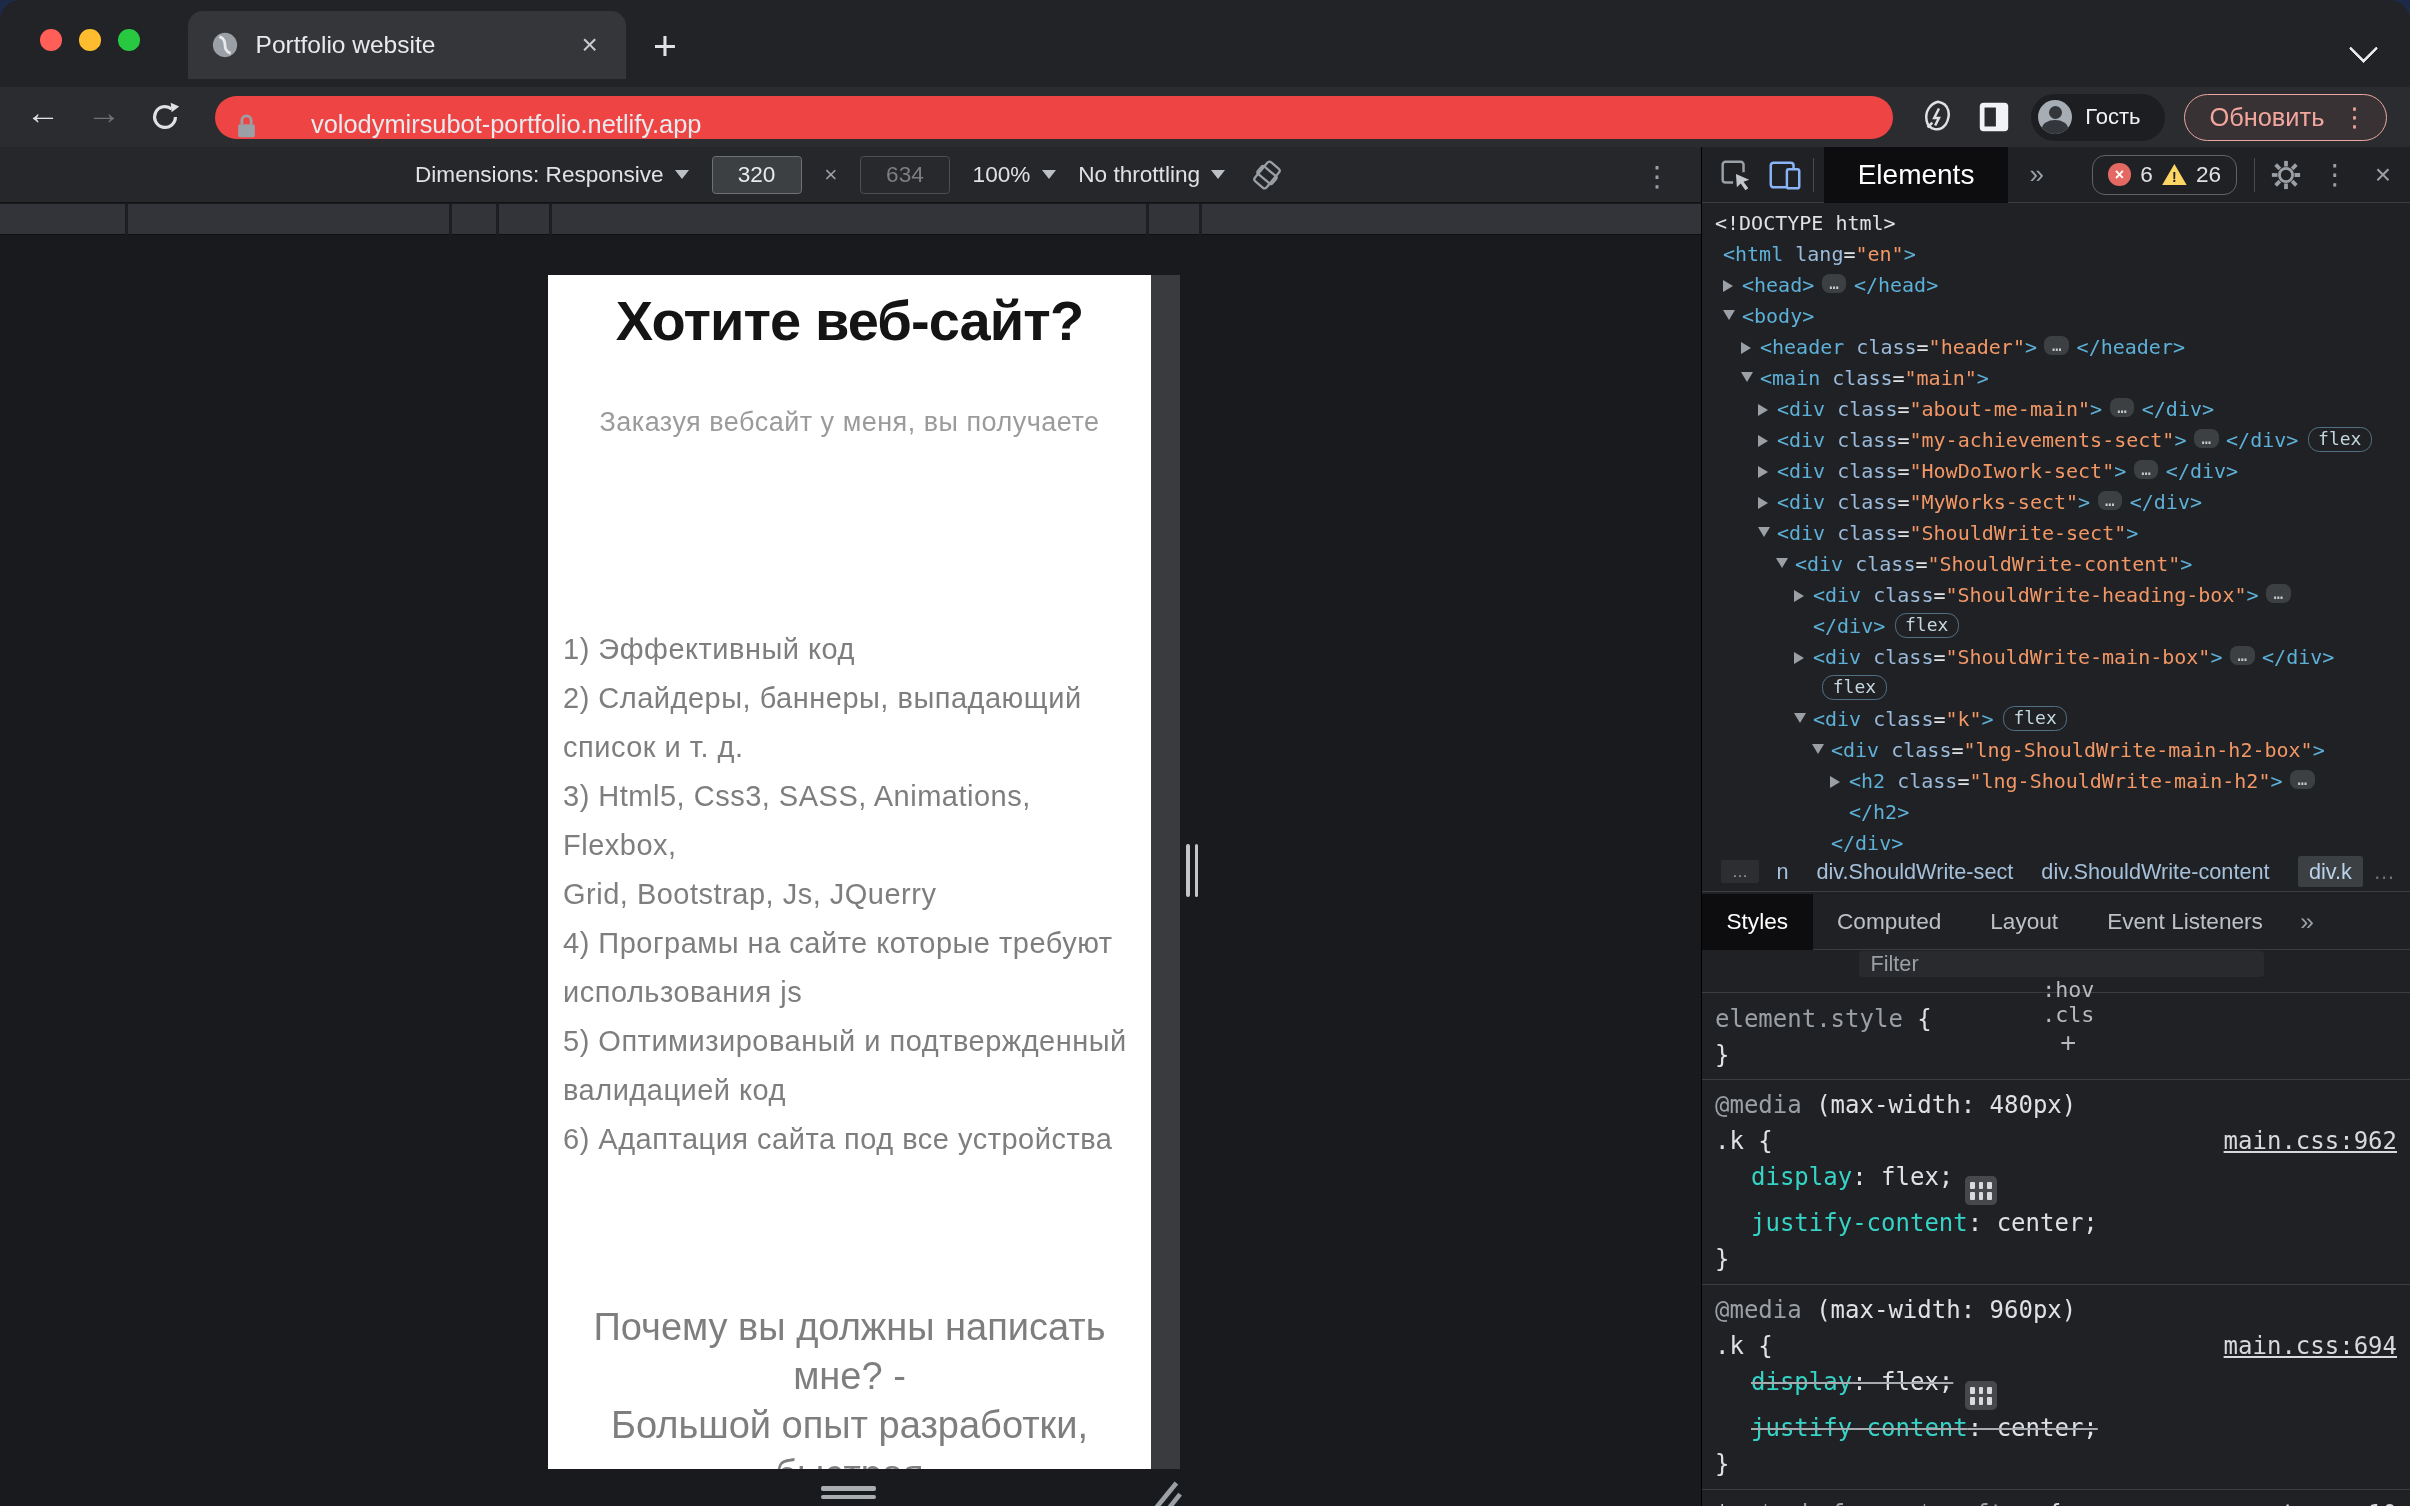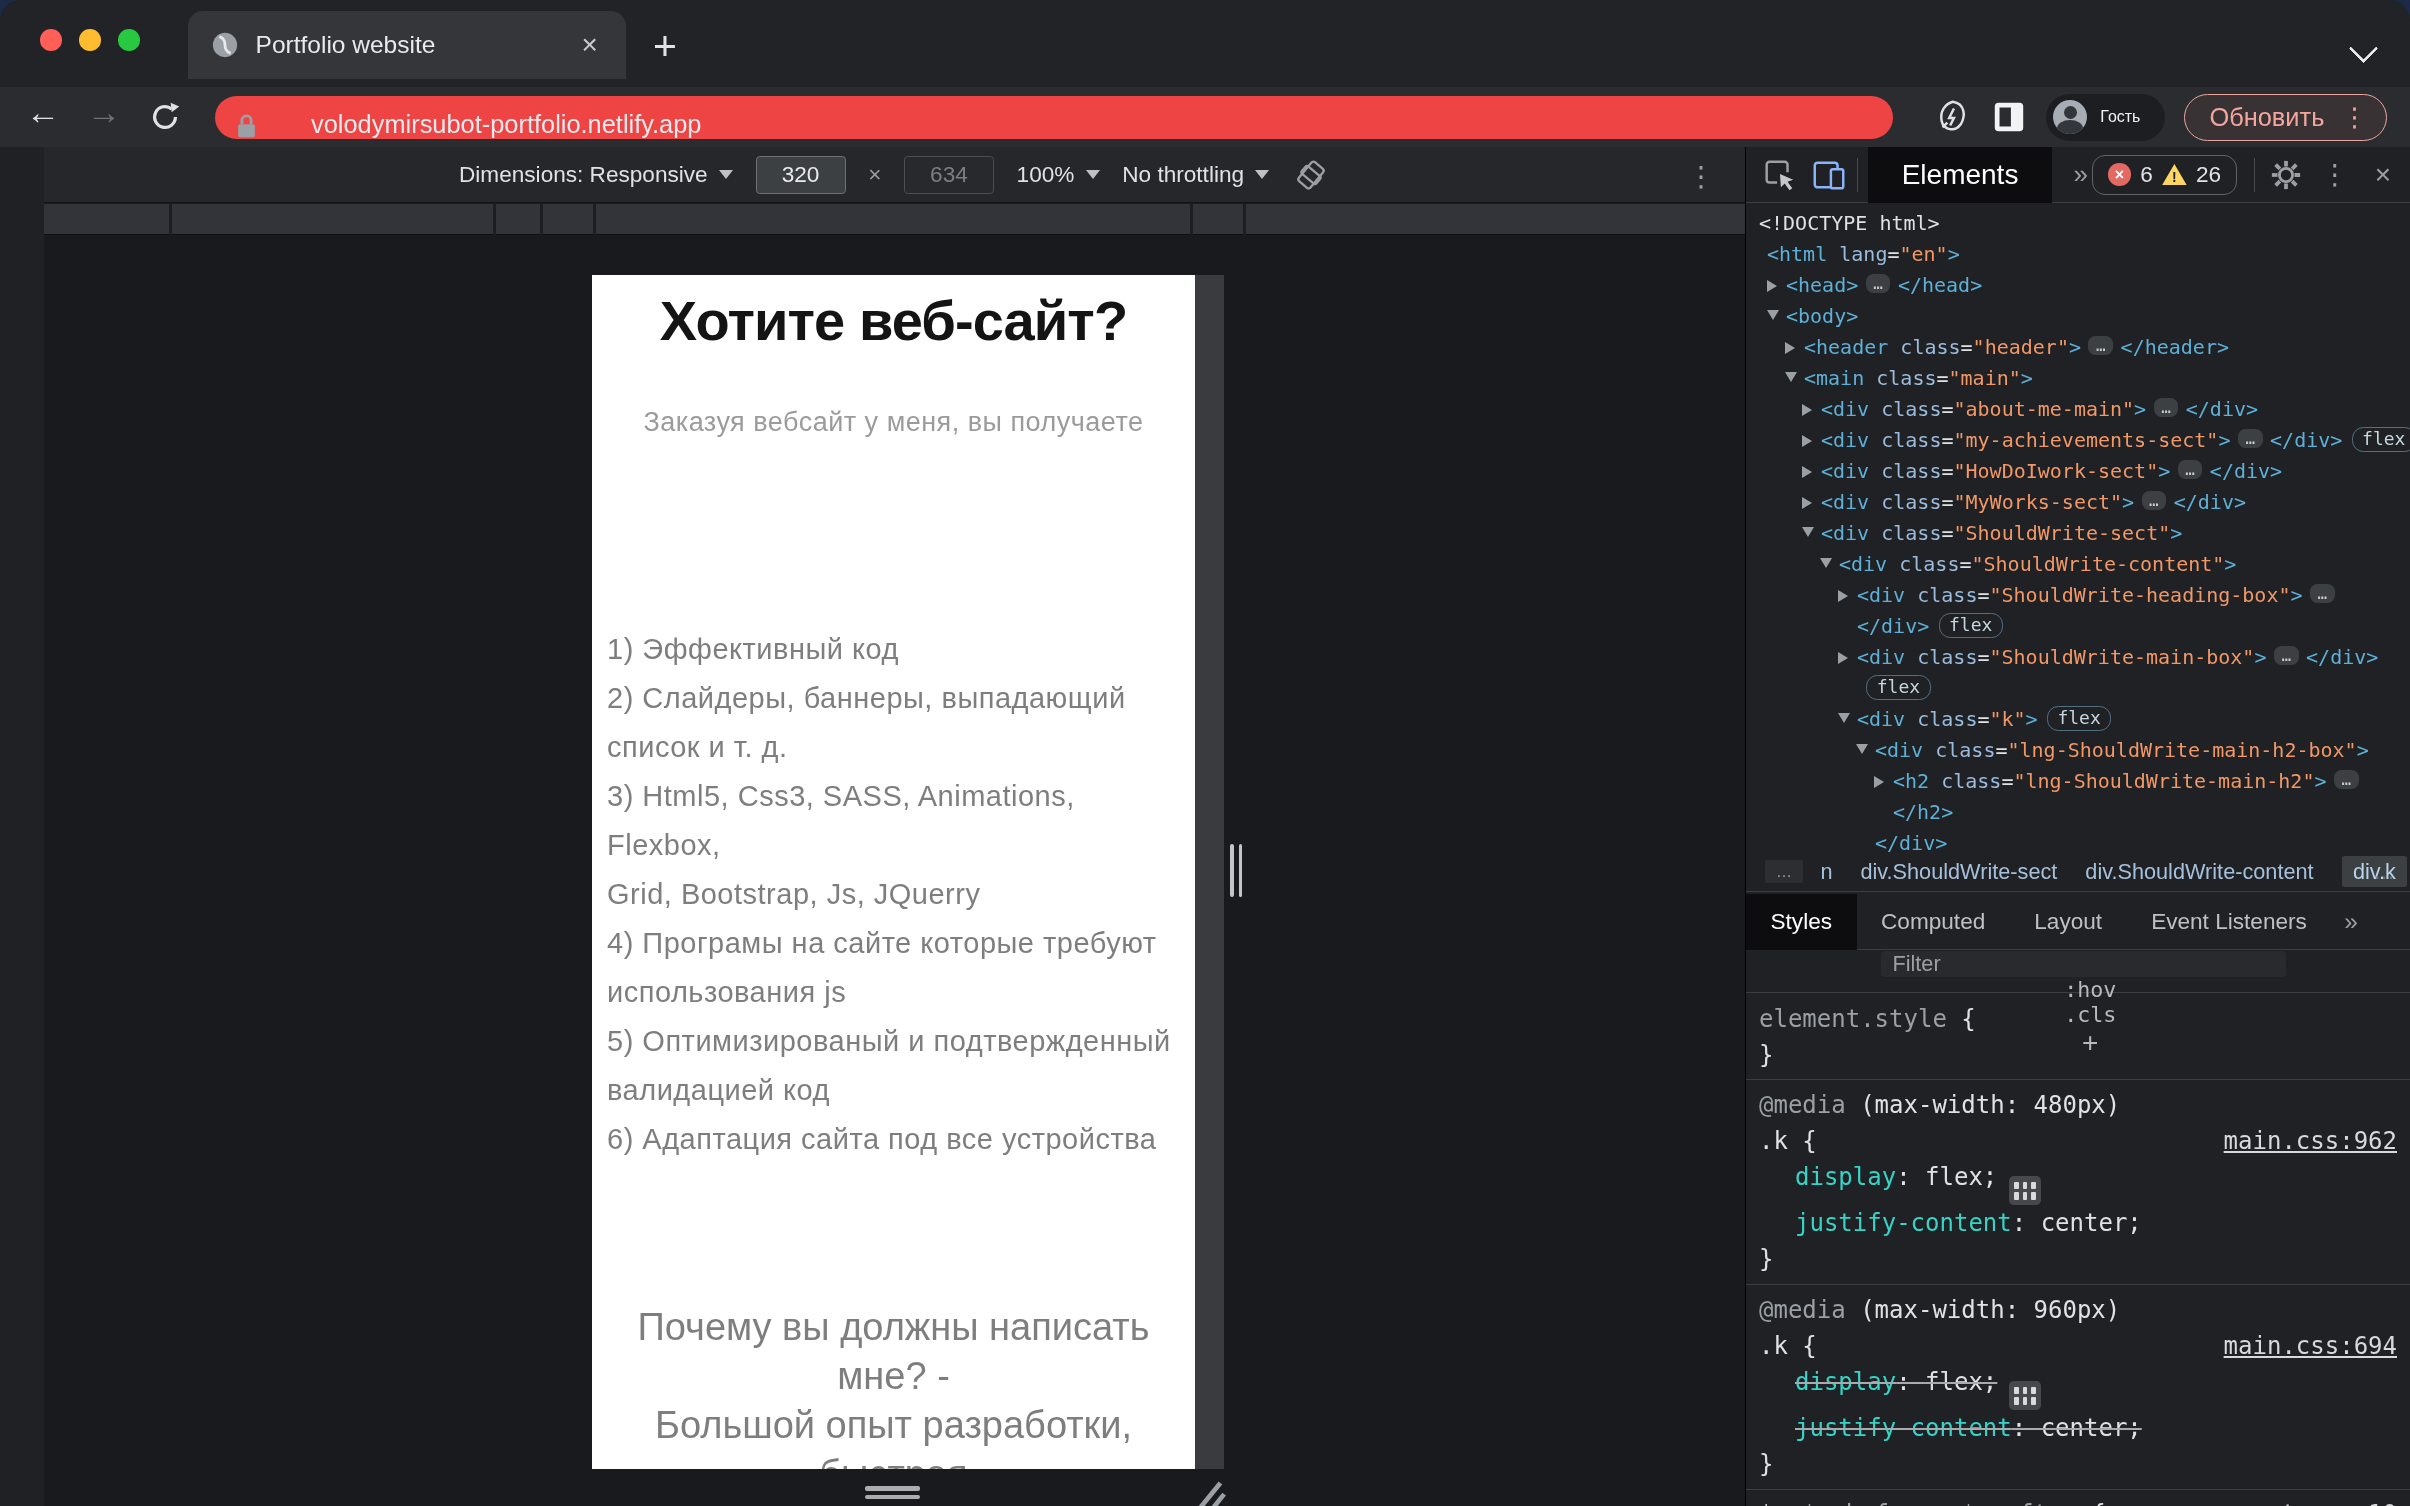--- a/index.html
+++ b/index.html
@@ -23,27 +23,27 @@
   .nav-ic{position:absolute;top:5.6px;font-size:34px;color:#dfe1e5;}
   .nav-back{left:26px;} .nav-fwd{left:87px;color:#6f7276;} .nav-reload{left:147px;top:12.2px;}
   .urlbar{position:absolute;left:215px;top:8.5px;width:1678px;height:43px;background:#ef4444;border-radius:21.7px;
           display:flex;align-items:flex-end;padding:0 21px;gap:41px;}
   .url-text{font-size:25.4px;color:#e8eaed;margin-left:13px;}
   .tb-right{position:absolute;right:0;top:0;height:60px;display:flex;align-items:center;gap:19px;padding-right:22.6px;}
   .profile-pill{height:47px;background:#1d1e21;border-radius:23.5px;display:flex;align-items:center;gap:13px;padding:0 24.5px 0 7.5px;}
   .avatar{width:34px;height:34px;border-radius:50%;background:#a7adb5;position:relative;overflow:hidden;}
   .avatar:before{content:"";position:absolute;left:10.4px;top:5.6px;width:13px;height:13px;border-radius:50%;background:#33363b;}
   .avatar:after{content:"";position:absolute;left:3.8px;top:20px;width:26px;height:17px;border-radius:50%;background:#33363b;}
-  .profile-label{font-size:16px;color:#f1f3f4;}
+  .profile-label{font-size:22px;color:#f1f3f4;}
   .update-pill{height:47px;border:1.9px solid #eba7a0;border-radius:23.5px;background:rgba(242,139,130,.07);
                display:flex;align-items:center;gap:17px;padding:0 19px 0 24.5px;color:#f2a69e;}
   .update-label{font-size:25.4px;}
   .update-dots{font-size:26px;color:#f2a69e;}
   
-  .main-row{position:absolute;top:147px;left:0;right:0;bottom:0;margin-left:44px;}
+  .main-row{position:absolute;top:147px;left:0;right:0;bottom:0;}
   .page-area{position:absolute;left:0;top:0;width:1701px;bottom:0;background:#191a1d;}
   
   .dev-toolbar{position:absolute;left:0;top:0;width:100%;height:56px;background:#26272a;border-bottom:0.9px solid #131416;
                display:flex;align-items:center;justify-content:center;gap:22.6px;font-size:22.6px;color:#dfe1e5;}
   .ddl{display:flex;align-items:center;gap:11.3px;}
   .caret{width:0;height:0;border-left:7.5px solid transparent;border-right:7.5px solid transparent;border-top:9.4px solid #bdc1c6;}
   .dim-input{width:90px;height:38px;background:#3c4043;border:0.9px solid #707175;border-radius:3.8px;color:#e8eaed;
              display:flex;align-items:center;justify-content:center;font-size:22.6px;}
   .dim-input.dis{background:#28292c;color:#7c7e82;border-color:#4d4e52;}
   .dt-x{color:#9aa0a6;font-size:22.6px;}

